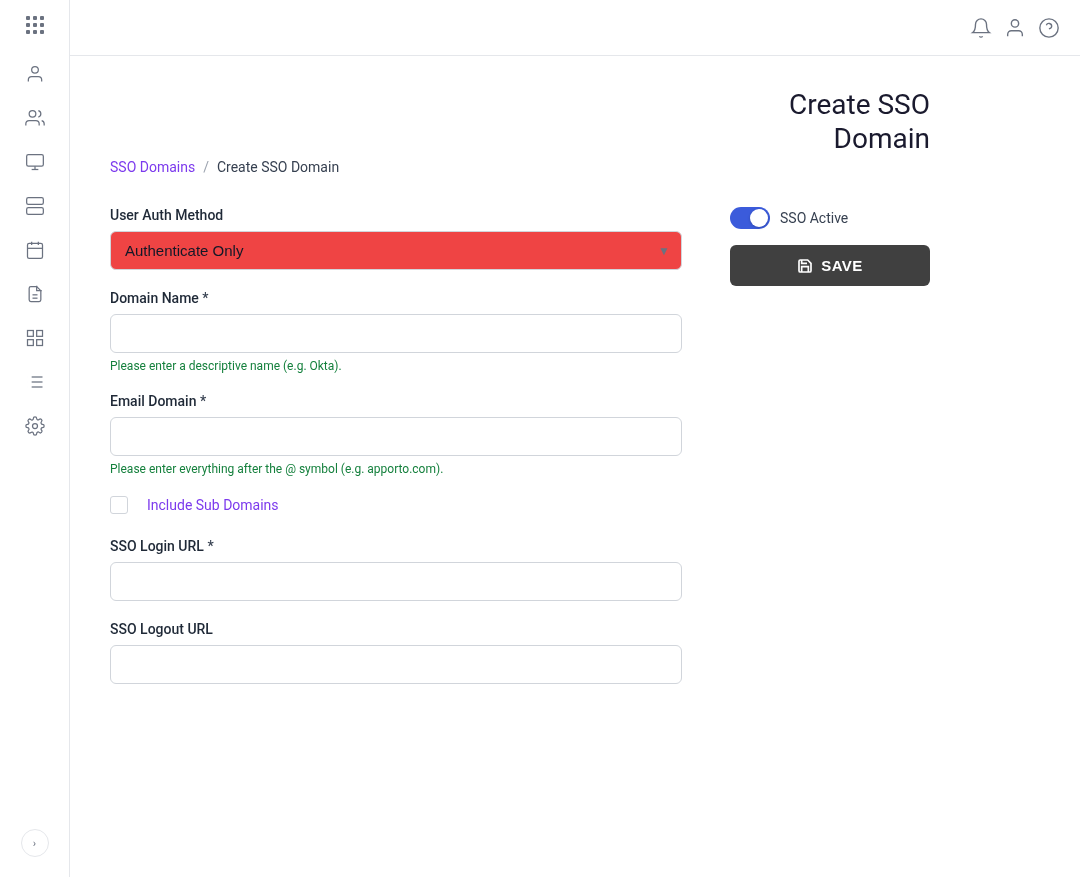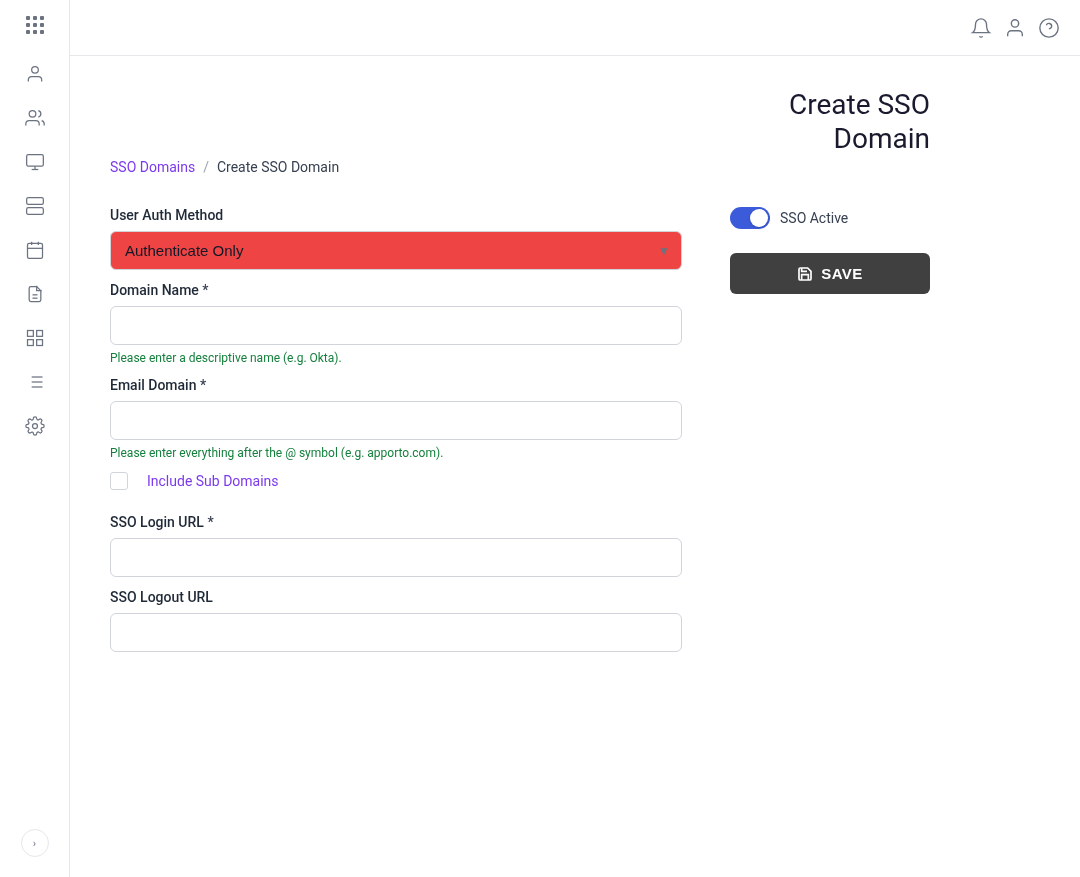--- a/index.html
+++ b/index.html
@@ -114,23 +114,23 @@
     }
     .breadcrumb-sep { color: #9ca3af; }
 
     
     .form-layout {
       display: flex;
       gap: 48px;
       align-items: flex-start;
     }
     .form-main { flex: 1; }
-    .form-side { width: 200px; display: flex; flex-direction: column; gap: 24px; padding-top: 0; }
-
-    .field-group { margin-bottom: 12px; }
+    .form-side { width: 200px; display: flex; flex-direction: column; gap: 16px; padding-top: 0; }
+
+    .field-group { margin-bottom: 20px; }
     .field-label {
       font-size: 14px;
       font-weight: 500;
       color: #1f2937;
       margin-bottom: 8px;
       display: block;
     }
     .field-label .required { color: #374151; }
 
     .select-wrapper {

